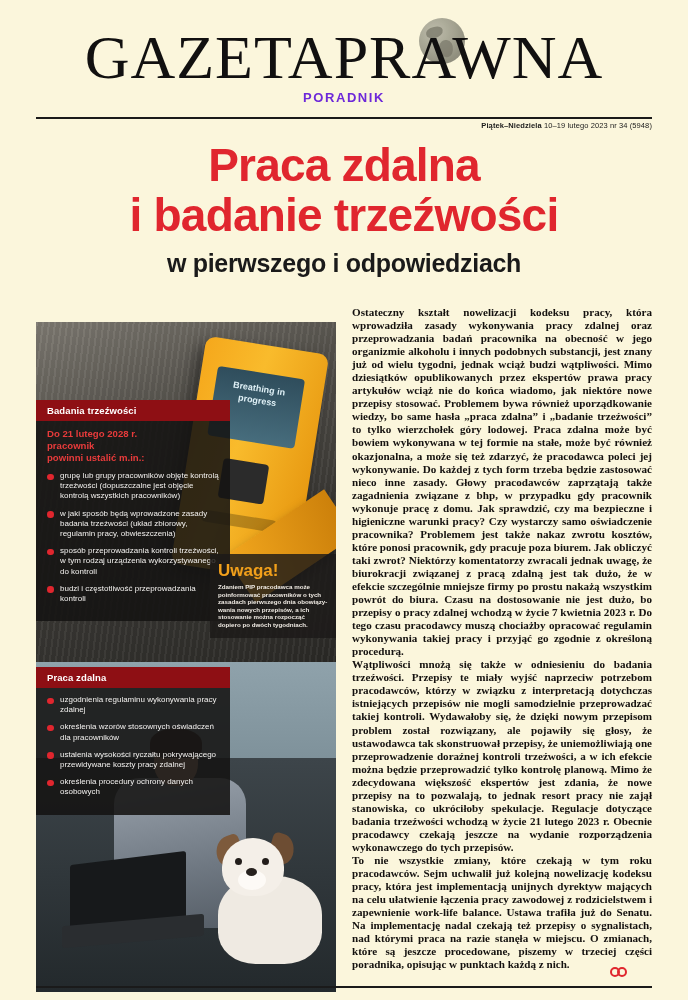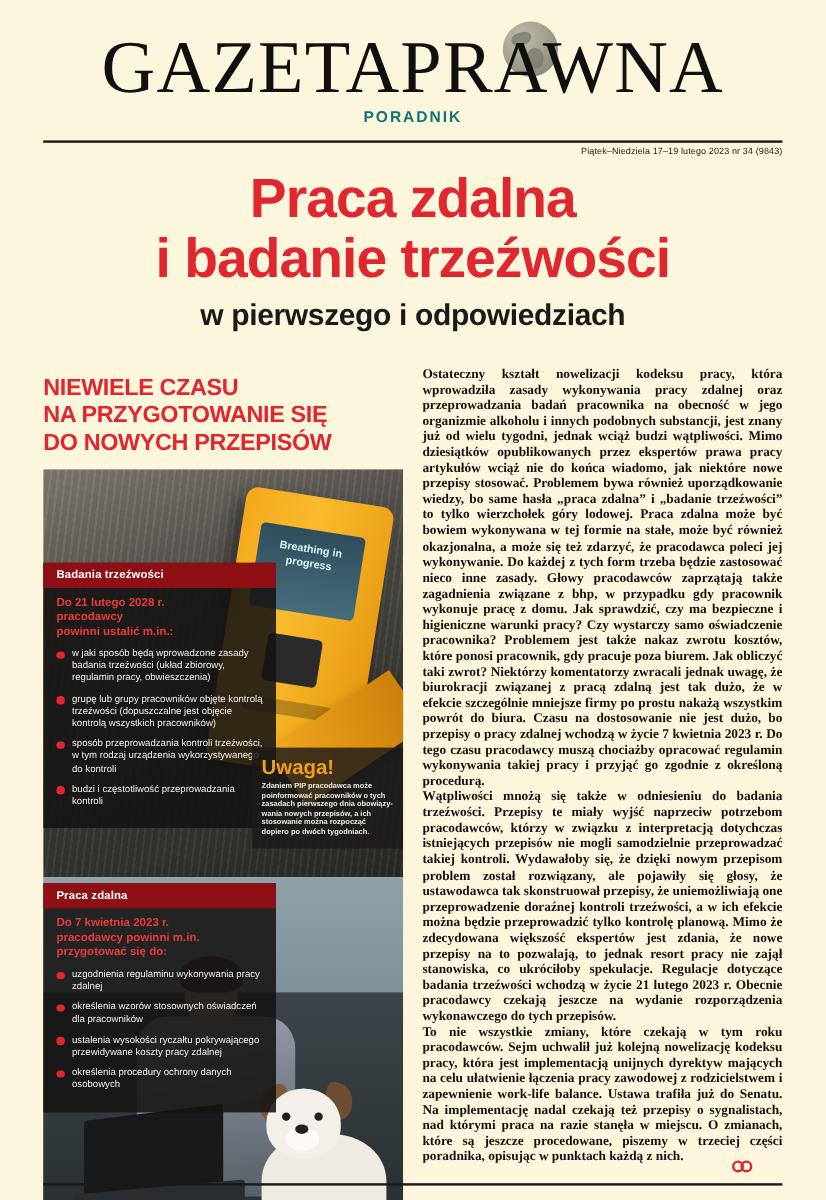--- a/index.html
+++ b/index.html
@@ -74,40 +74,40 @@
     transform: rotate(8deg);
     opacity: .7;
   }
   .masthead-title .word { position: relative; z-index: 2; }
   .masthead-sub {
     margin-top: 2px;
     font-family: "Liberation Sans", sans-serif;
     font-weight: bold;
     font-size: 13px;
     letter-spacing: 1.6px;
-    color: #0f766e;
+    color: #6d28d9;
   }
 
   .rule-main {
     position: absolute;
     left: 36px; top: 117px;
     width: 616px;
     height: 2px;
     background: #1a1a1a;
   }
   .dateline {
     position: absolute;
     right: 36px; top: 121px;
     font-family: "Liberation Sans", sans-serif;
     font-size: 7.5px;
     color: #1a1a1a;
     letter-spacing: .1px;
     white-space: nowrap;
   }
-  .dateline b { font-weight: normal; }
+  .dateline b { font-weight: bold; }
   .dateline span { font-weight: normal; }
 
   
   .headline {
     position: absolute;
     left: 36px; top: 140px;
     width: 616px;
     text-align: center;
     font-family: "Liberation Sans", sans-serif;
   }
@@ -431,35 +431,30 @@
     <div class="masthead-title">
       <span class="word">GAZETA</span><span class="globe"></span><span class="word">PRAWNA</span>
     </div>
     <div class="masthead-sub">PORADNIK</div>
   </div>
 
   <div class="rule-main"></div>
 
   <div class="dateline">
     <b>Piątek–Niedziela</b>
-    <span>17–19 lutego 2023 nr 34 (9843)</span>
+    <span>10–19 lutego 2023 nr 34 (5948)</span>
   </div>
 
   <div class="headline">
     <div class="l1">Praca zdalna</div>
     <div class="l2">i badanie trzeźwości</div>
     <div class="l3">w pierwszego i odpowiedziach</div>
   </div>
 
   <div class="left-col">
-    <div class="kicker">
-      <div>NIEWIELE CZASU</div>
-      <div>NA PRZYGOTOWANIE SIĘ</div>
-      <div>DO NOWYCH PRZEPISÓW</div>
-    </div>
 
     <div class="infographic">
 
       <div class="photo-top">
         <div class="wood"></div>
         <div class="breathalyzer">
           <div class="screen">Breathing
 in progress</div>
           <div class="nozzle"></div>
           <div class="btn-row"></div>
@@ -483,45 +478,40 @@
         <div class="pb-dog-eye-r"></div>
         <div class="pb-dog-snout"></div>
         <div class="pb-dog-nose"></div>
       </div>
 
       <div class="ov-box box1">
         <div class="ov-header">Badania trzeźwości</div>
         <div class="ov-body">
           <div class="ov-lead">
             <div>Do 21 lutego 2028 r.</div>
-            <div>pracodawcy</div>
+            <div>pracownik</div>
             <div>powinni ustalić m.in.:</div>
           </div>
           <ul class="ov-list">
+            <li>grupę lub grupy pracowników objęte kontrolą trzeźwości (dopuszczalne jest objęcie kontrolą wszystkich pracowni­ków)</li>
             <li>w jaki sposób będą wprowa­dzone zasady badania trzeźwości (układ zbiorowy, regulamin pracy, obwiesz­czenia)</li>
-            <li>grupę lub grupy pracowników objęte kontrolą trzeźwości (dopuszczalne jest objęcie kontrolą wszystkich pracowni­ków)</li>
             <li>sposób przeprowadzania kontroli trzeźwości, w tym rodzaj urządzenia wykorzysty­wanego do kontroli</li>
             <li>budzi i częstotliwość przepro­wadzania kontroli</li>
           </ul>
         </div>
       </div>
 
       <div class="uwaga">
         <div class="uwaga-title">Uwaga!</div>
         <div class="uwaga-text">Zdaniem PIP pracodawca może poinformować pracowników o tych zasadach pierwszego dnia obowiązy­wania nowych przepisów, a ich stosowanie można rozpocząć dopiero po dwóch tygodniach.</div>
       </div>
 
       <div class="ov-box box2">
         <div class="ov-header">Praca zdalna</div>
         <div class="ov-body">
-          <div class="ov-lead">
-            <div>Do 7 kwietnia 2023 r.</div>
-            <div>pracodawcy powinni m.in.</div>
-            <div>przygotować się do:</div>
-          </div>
           <ul class="ov-list">
             <li>uzgodnienia regulaminu wykonywania pracy zdalnej</li>
             <li>określenia wzorów stosownych oświadczeń dla pracowników</li>
             <li>ustalenia wysokości ryczałtu pokrywającego przewidywane koszty pracy zdalnej</li>
             <li>określenia procedury ochrony danych osobowych</li>
           </ul>
         </div>
       </div>
 
     </div>

